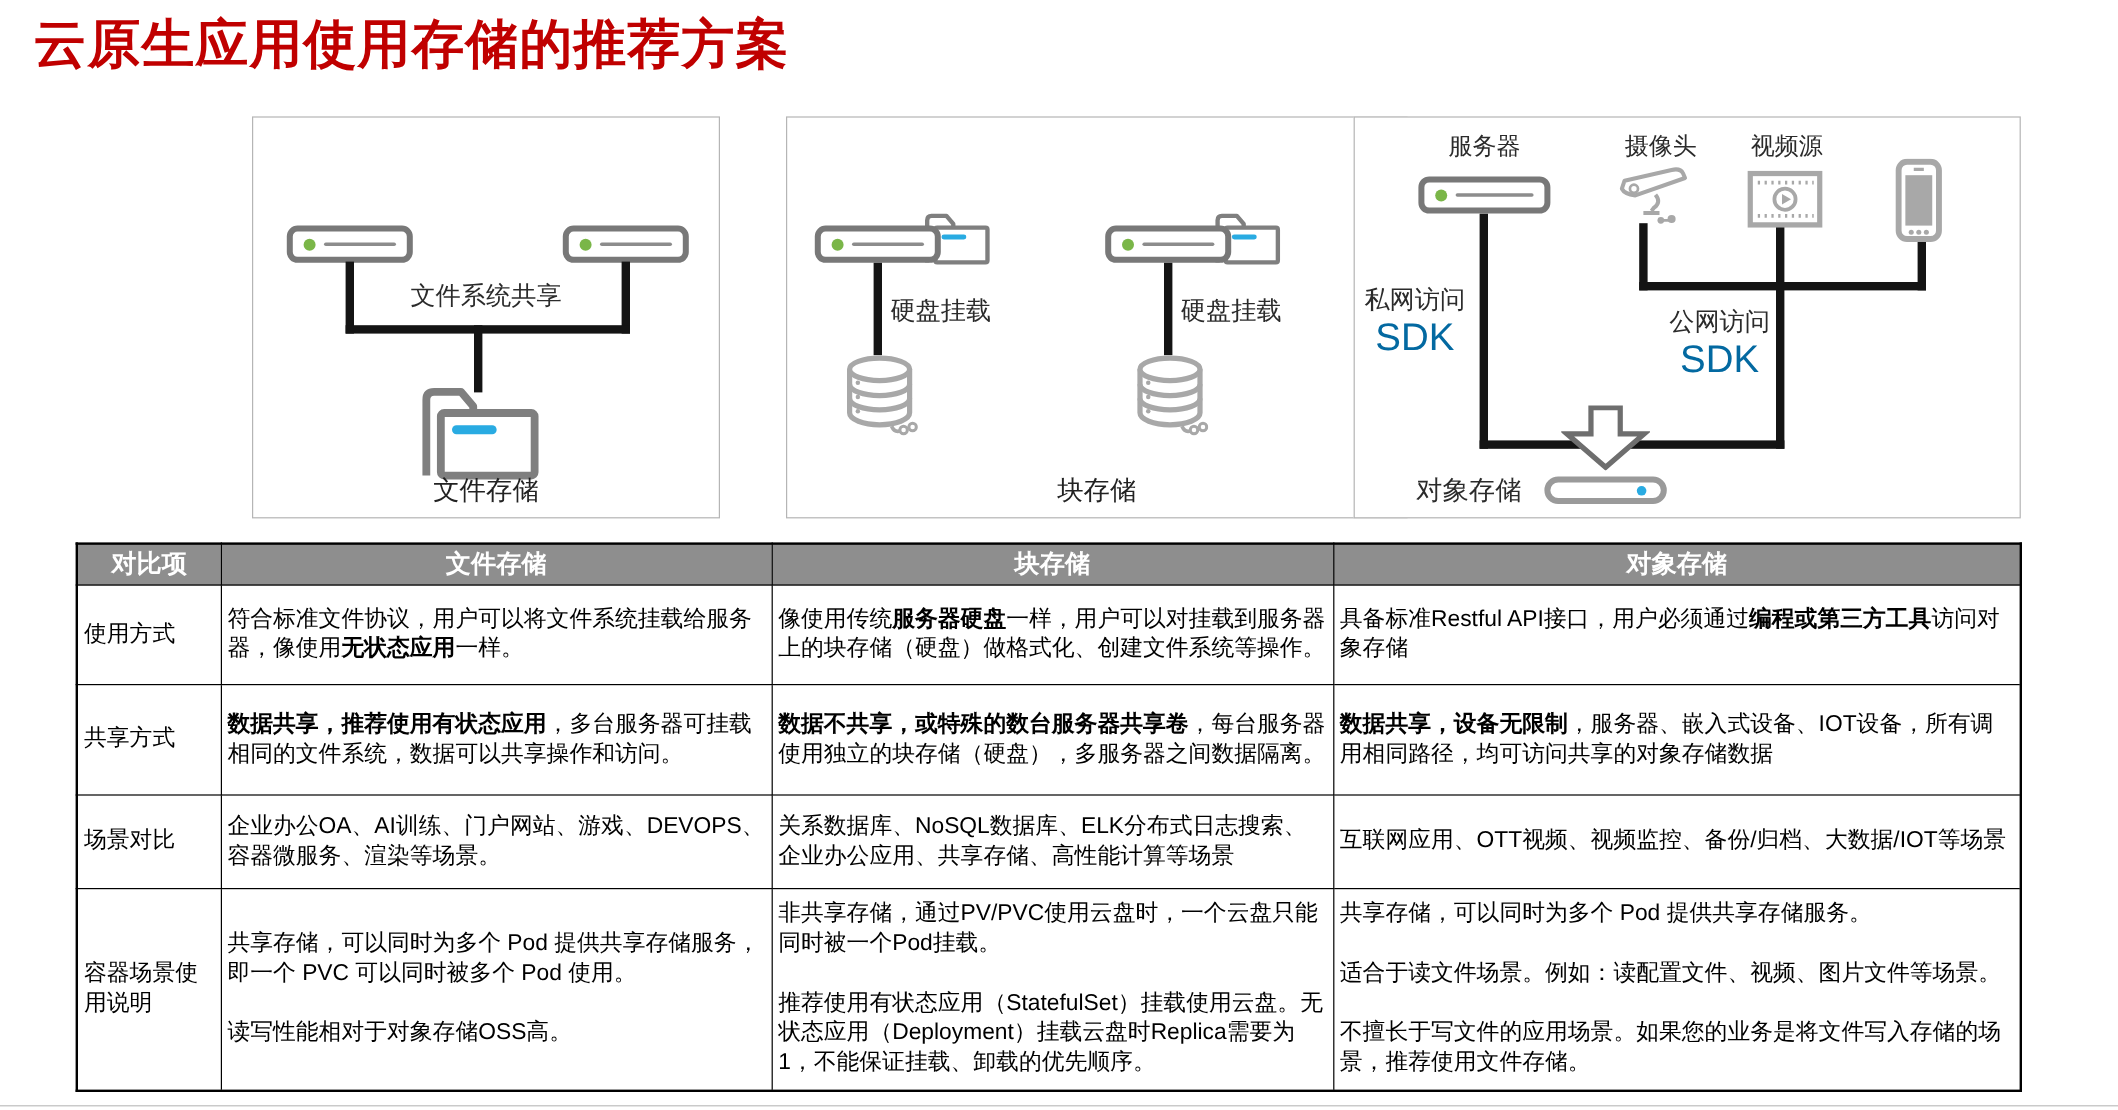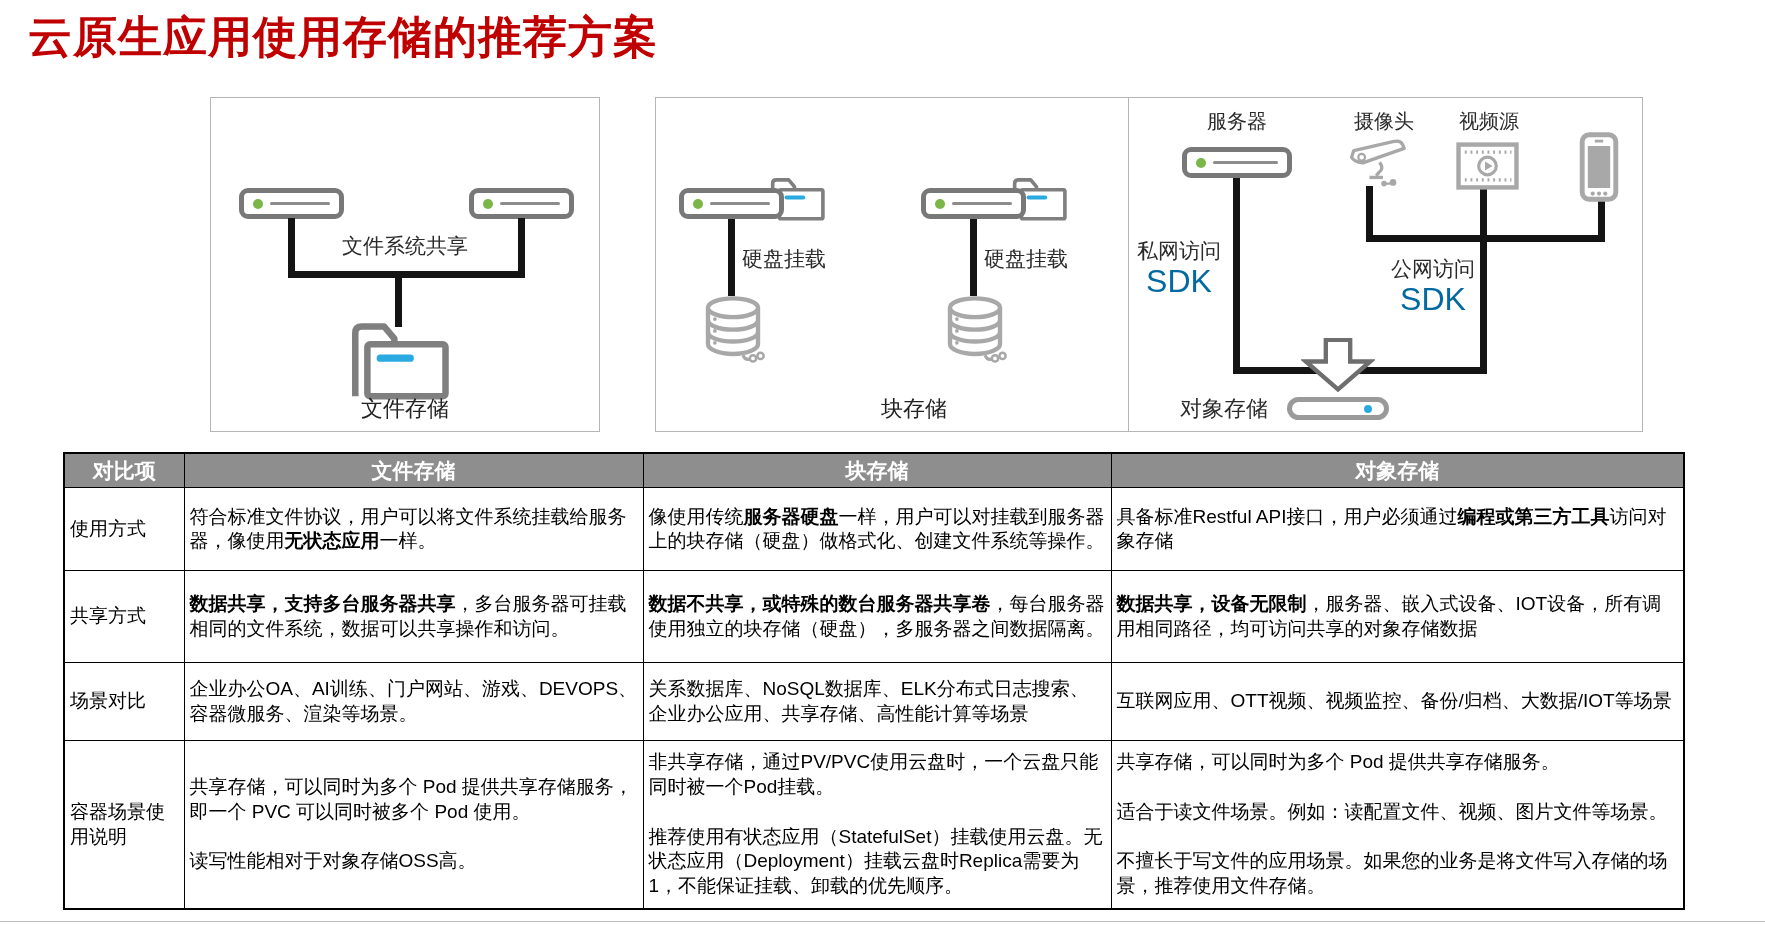--- a/index.html
+++ b/index.html
@@ -6,21 +6,21 @@
   html,body { background:#fff; }
   body { font-family:"Liberation Sans","DejaVu Sans",sans-serif; }
   .page { position:relative; width:1765px; height:925px; background:#fff; overflow:hidden; }
 
   .page-title { position:absolute; left:28px; top:8px; font-size:44px; font-weight:bold; color:#c00000; letter-spacing:1px; }
 
   
   .dbox { position:absolute; top:97px; height:335px; border:1px solid #b5b5b5; background:#fff; }
   #box-file   { left:210px;  width:390px; }
   #box-block  { left:655px;  width:518px; }
-  #box-object { left:1128px; width:515px; }
+  #box-object { left:1128px; width:556px; }
 
   
   .server { position:absolute; height:31px; width:105px; border:5px solid #787878; border-radius:9px; background:#fff; display:flex; align-items:center; gap:7px; padding:0 9px; }
   .srv-dot { width:10px; height:10px; border-radius:50%; background:#7ab648; flex:0 0 auto; }
   .srv-line { flex:1; height:3px; background:#8c8c8c; border-radius:2px; }
 
   .connector { position:absolute; background:#141414; }
 
   .dlabel { position:absolute; color:#2b2b2b; font-size:21px; white-space:nowrap; }
   .caption { position:absolute; left:0; right:0; top:296px; text-align:center; font-size:22px; color:#222; }
@@ -217,21 +217,21 @@
     </thead>
     <tbody>
       <tr class="hr-1">
         <td>使用方式</td>
         <td class="rich"><span>符合标准文件协议，用户可以将文件系统挂载给服务器，像使用</span><b>无状态应用</b><span>一样。</span></td>
         <td class="rich"><span>像使用传统</span><b>服务器硬盘</b><span>一样，用户可以对挂载到服务器上的块存储（硬盘）做格式化、创建文件系统等操作。</span></td>
         <td class="rich"><span>具备标准Restful API接口，用户必须通过</span><b>编程或第三方工具</b><span>访问对象存储</span></td>
       </tr>
       <tr class="hr-2">
         <td>共享方式</td>
-        <td class="rich"><b>数据共享，支持多台服务器共享</b><span>，多台服务器可挂载相同的文件系统，数据可以共享操作和访问。</span></td>
+        <td class="rich"><b>数据共享，推荐使用有状态应用</b><span>，多台服务器可挂载相同的文件系统，数据可以共享操作和访问。</span></td>
         <td class="rich"><b>数据不共享，或特殊的数台服务器共享卷</b><span>，每台服务器使用独立的块存储（硬盘），多服务器之间数据隔离。</span></td>
         <td class="rich"><b>数据共享，设备无限制</b><span>，服务器、嵌入式设备、IOT设备，所有调用相同路径，均可访问共享的对象存储数据</span></td>
       </tr>
       <tr class="hr-3">
         <td>场景对比</td>
         <td class="rich"><span>企业办公OA、AI训练、门户网站、游戏、DEVOPS、容器微服务、渲染等场景。</span></td>
         <td class="rich"><span>关系数据库、NoSQL数据库、ELK分布式日志搜索、企业办公应用、共享存储、高性能计算等场景</span></td>
         <td class="rich"><span>互联网应用、OTT视频、视频监控、备份/归档、大数据/IOT等场景</span></td>
       </tr>
       <tr class="hr-4">

